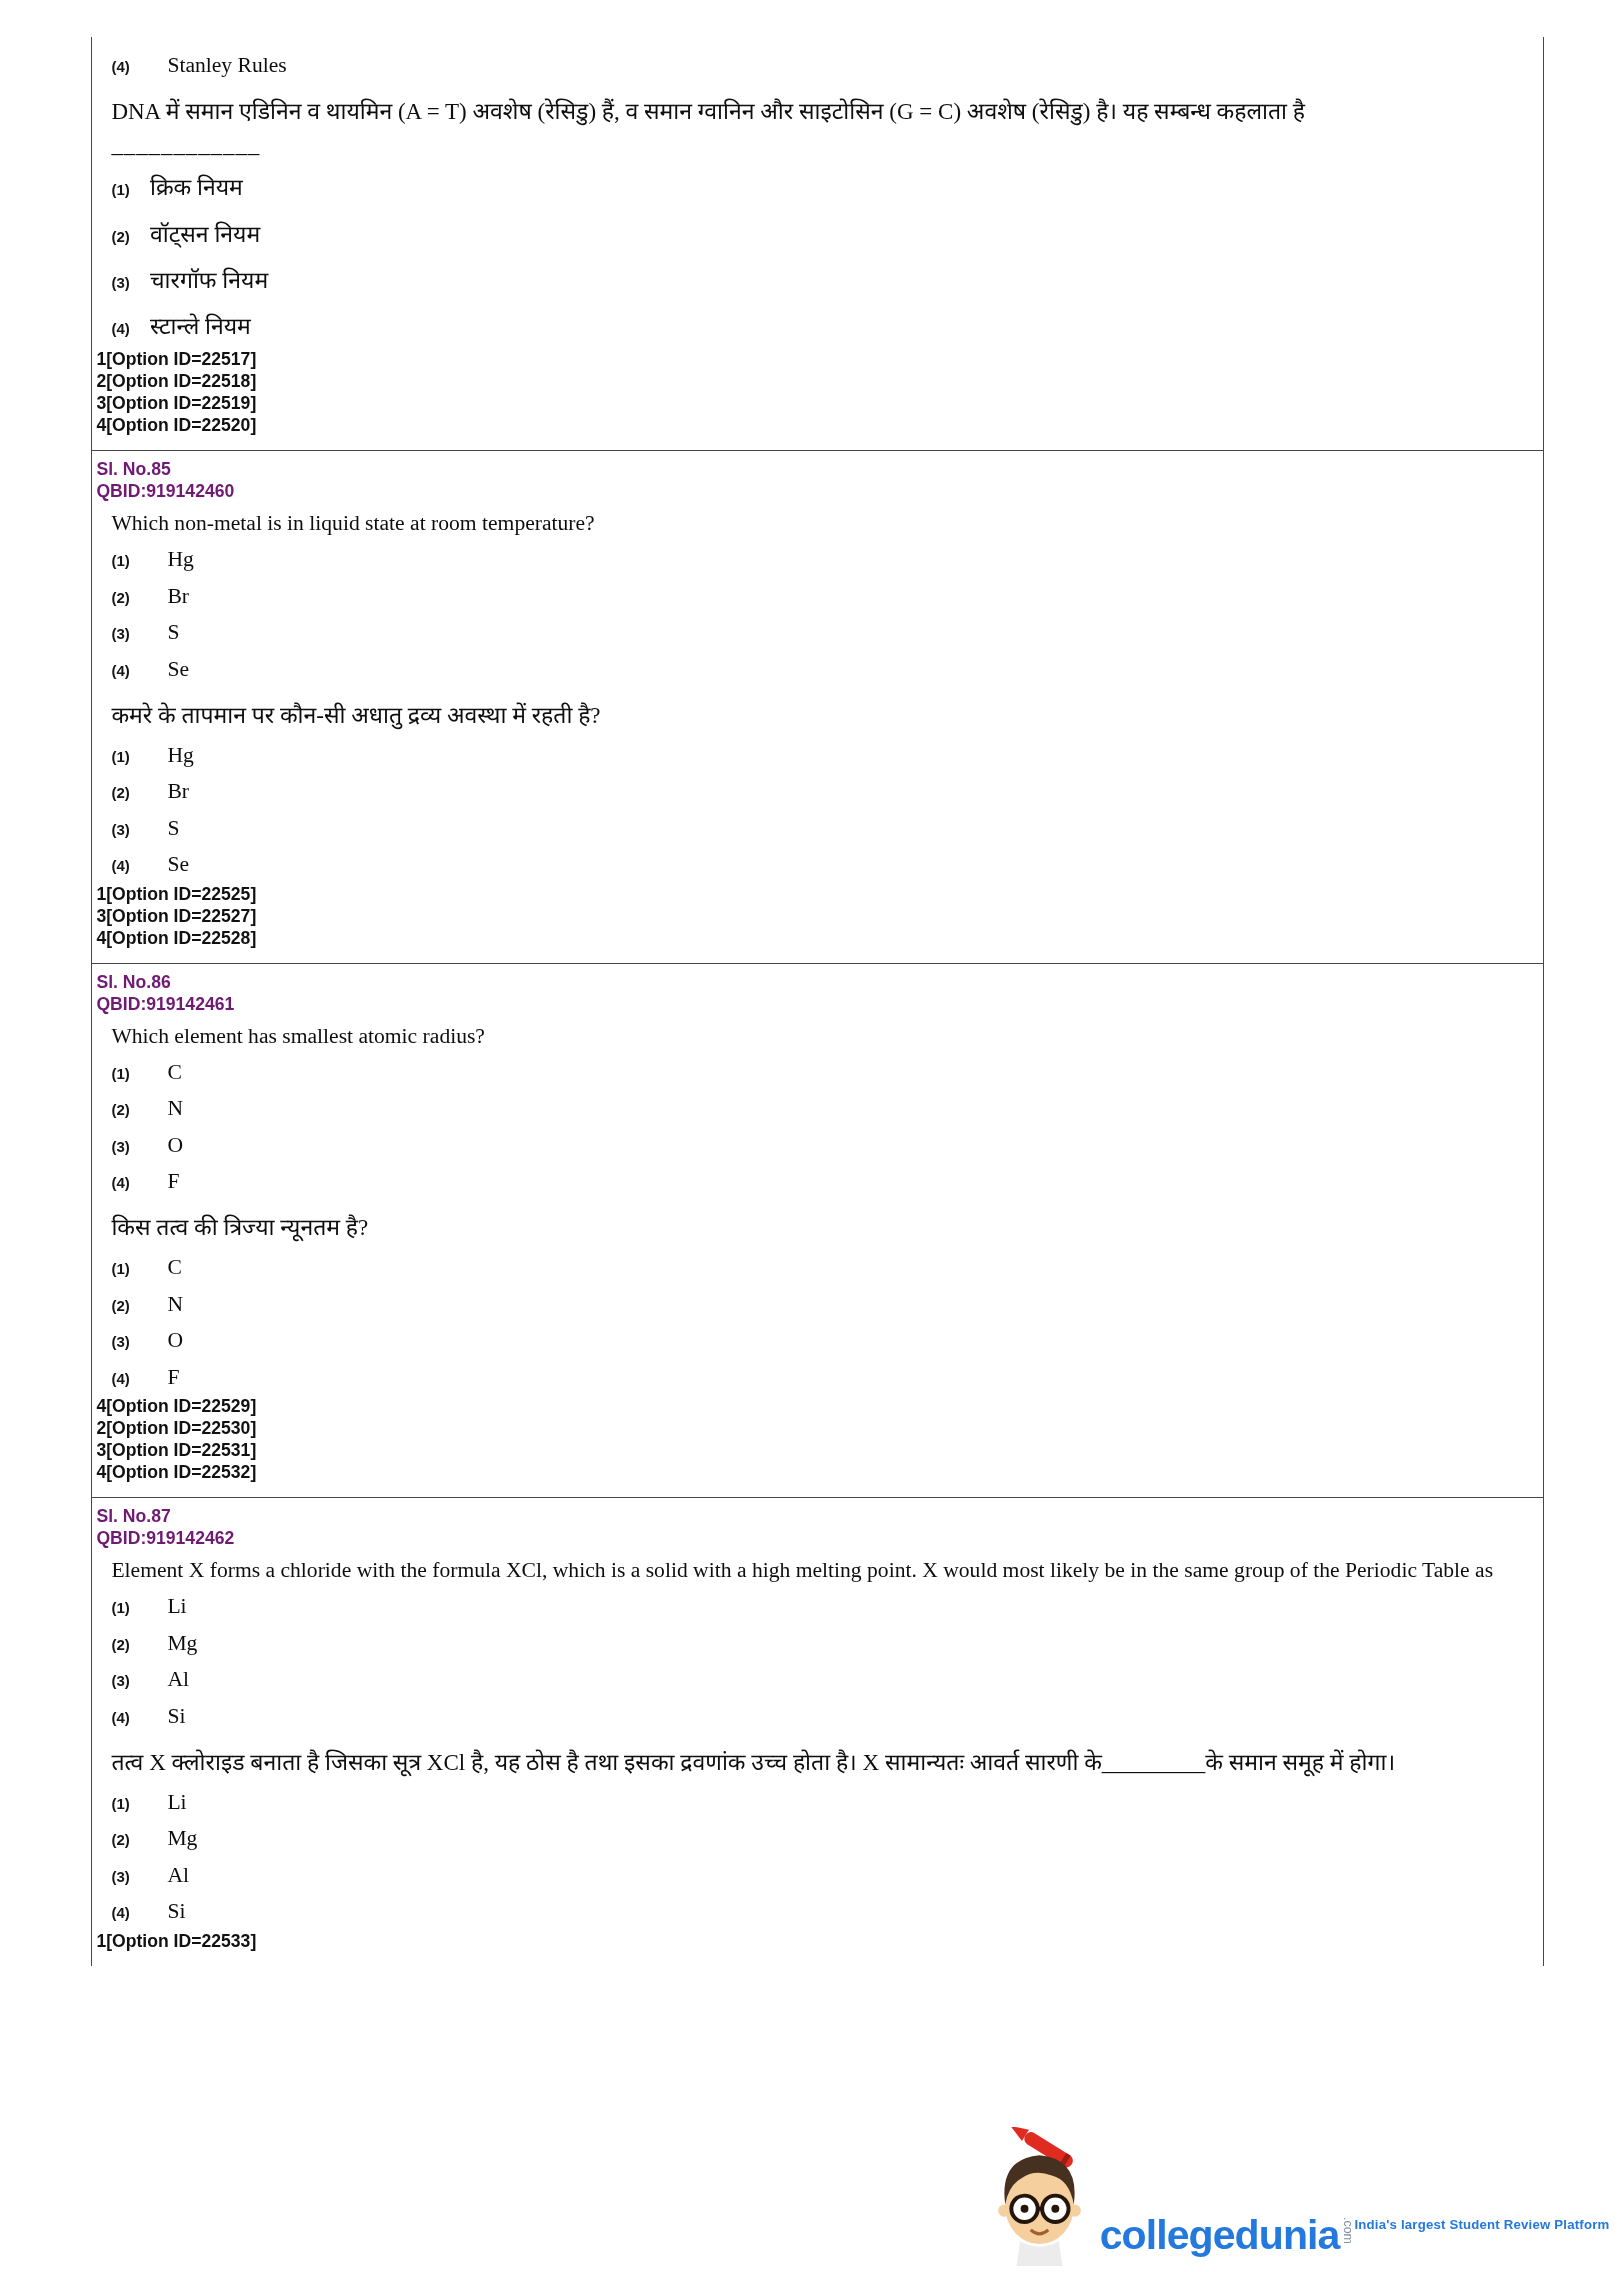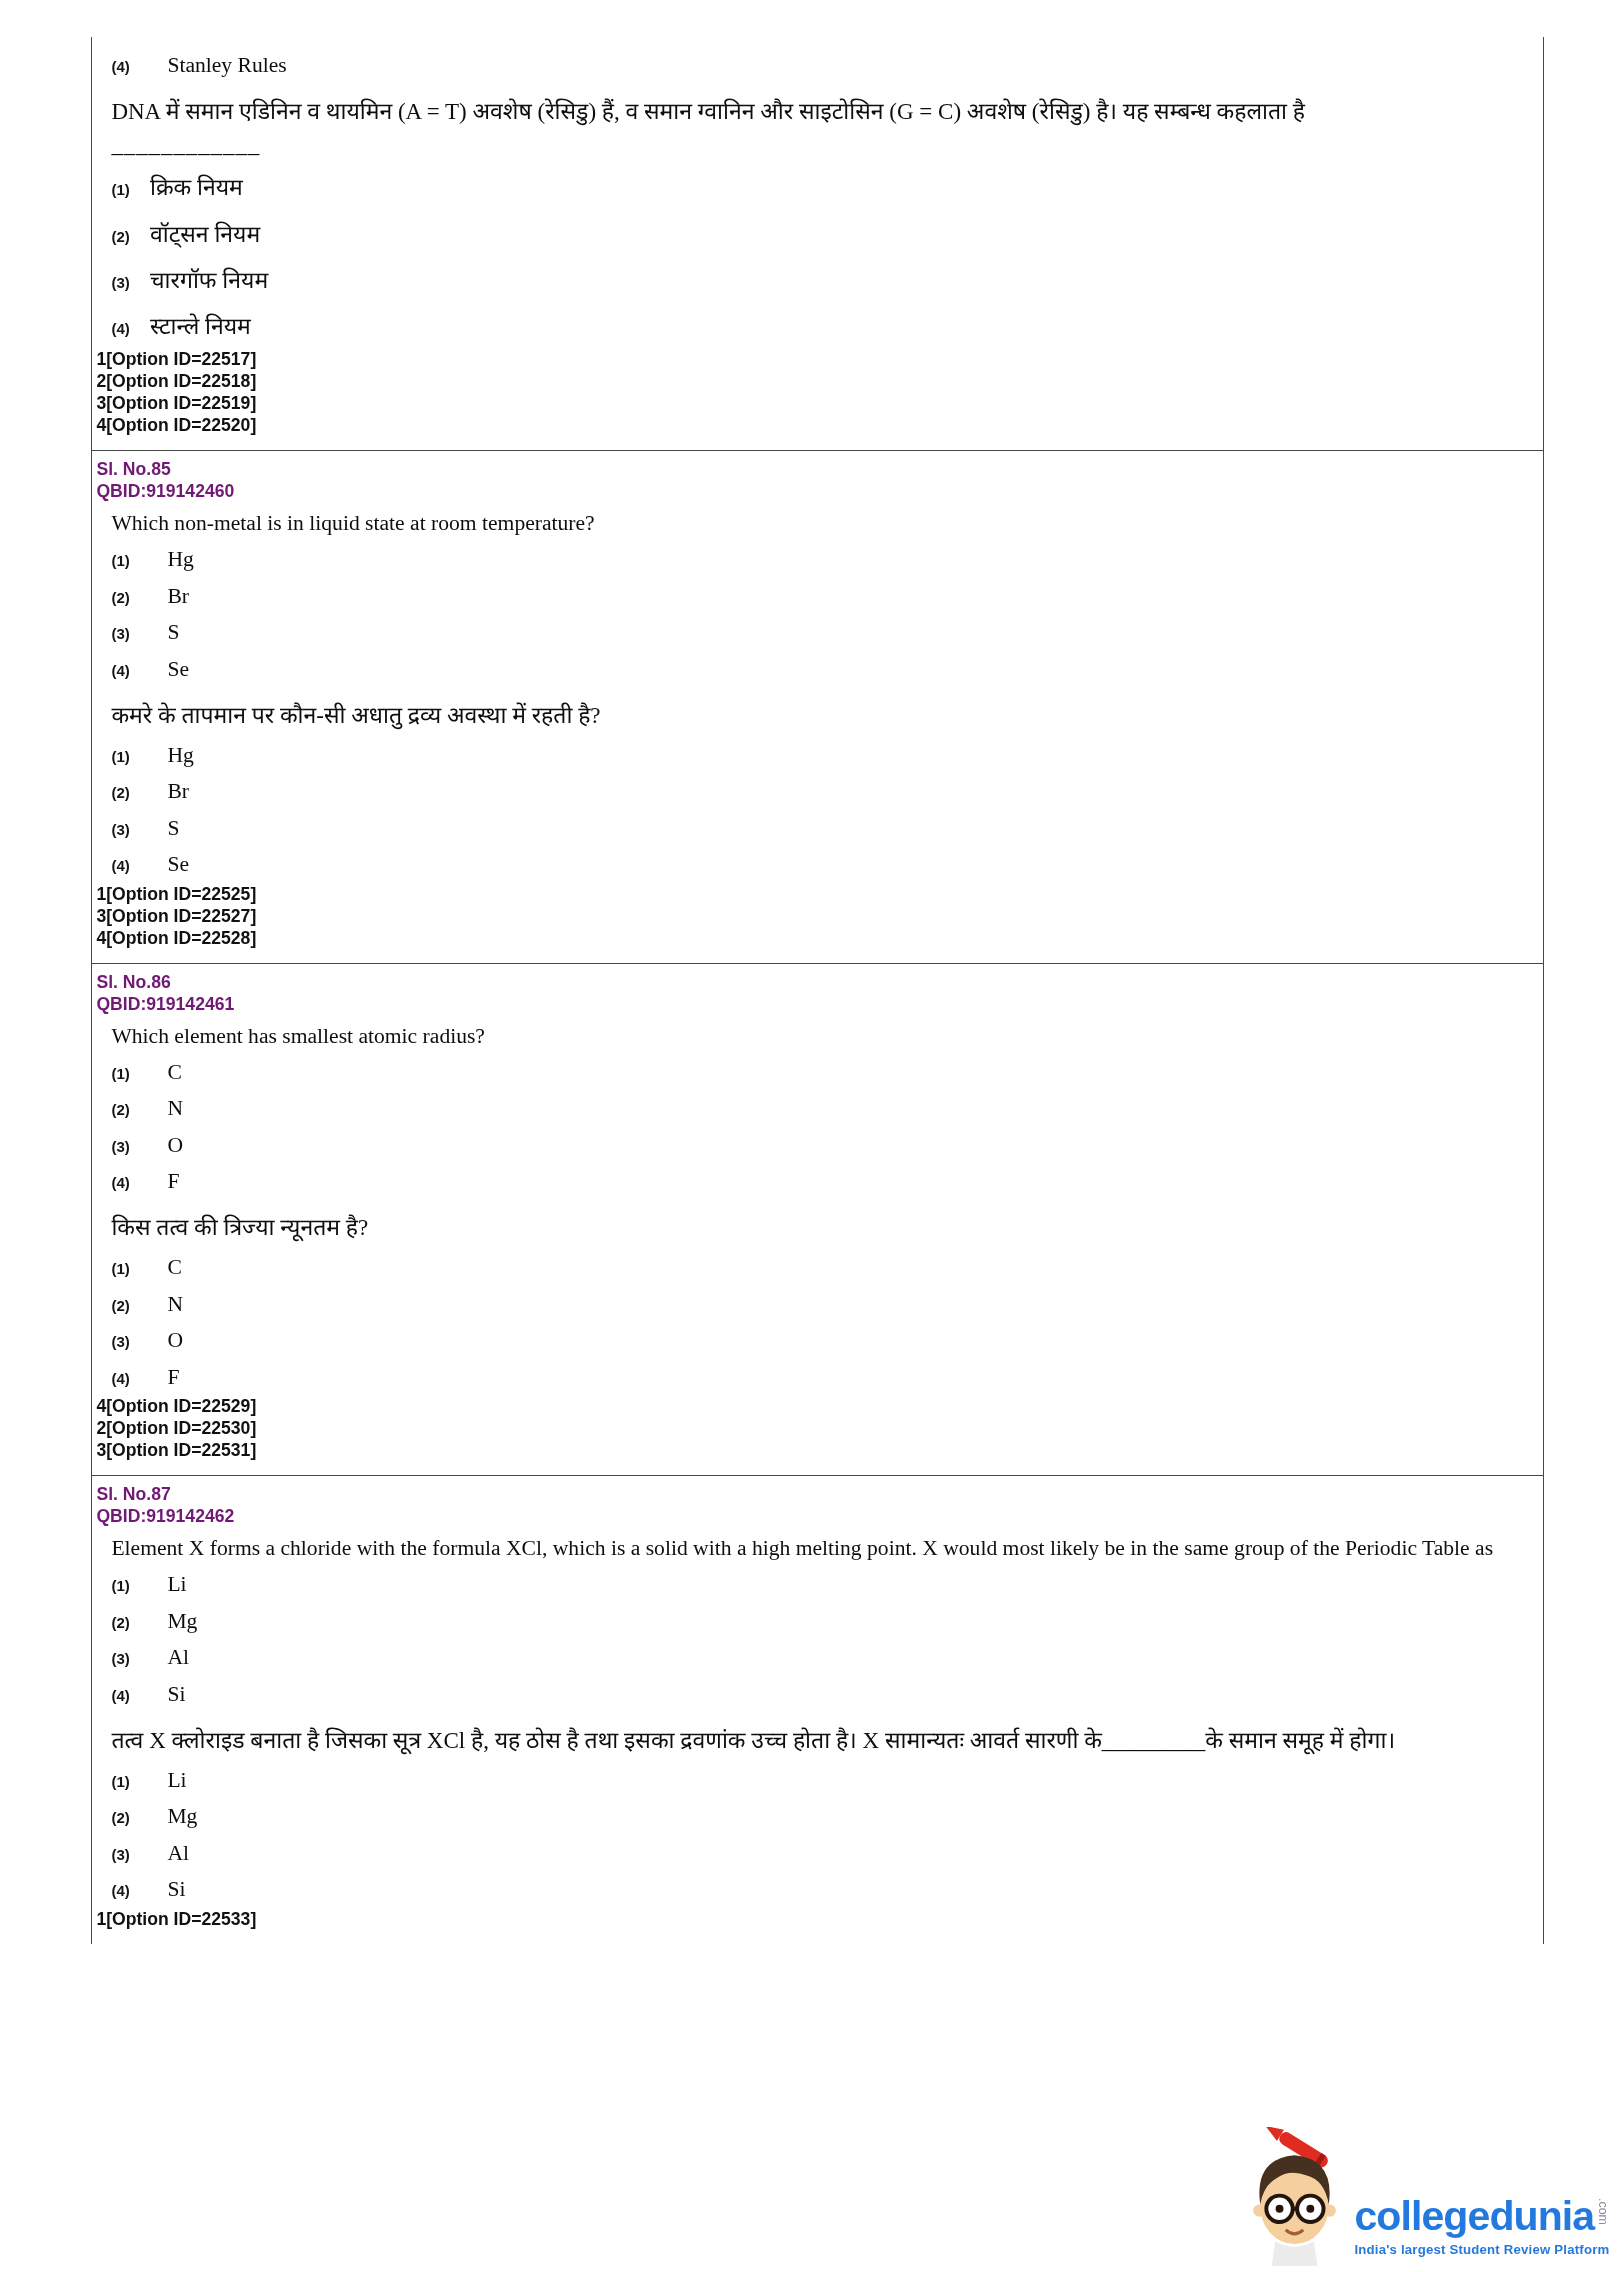--- a/index.html
+++ b/index.html
@@ -34,21 +34,21 @@
 
   .optids { margin-top:3px; }
   .optid-line {
     font-family:"Liberation Sans", sans-serif; font-weight:bold;
     font-size:17.6px; line-height:22px; color:#111;
   }
 
   
   .logo { position:absolute; right:10.6px; bottom:3.5px; display:flex; align-items:flex-end; gap:10.6px; }
   .mascot { display:block; }
-  .brand-col { display:flex; flex-direction:column; padding-bottom:12.4px; }
+  .brand-col { display:flex; padding-bottom:12.4px; }
   .brand-row { display:flex; align-items:flex-start; }
   .brand {
     font-family:"Liberation Sans", sans-serif; font-weight:bold;
     font-size:41px; line-height:44px; color:#2379dd; letter-spacing:-0.9px;
   }
   .dotcom {
     font-family:"Liberation Sans", sans-serif; font-size:12.4px; color:#7f8c9a;
     writing-mode:vertical-rl; line-height:12.4px; margin-left:2.6px; margin-top:3.5px;
   }
   .tagline {
@@ -170,20 +170,21 @@
       <span class="opt-val">O</span>
     </div>
     <div class="opt-row">
       <span class="opt-num">(4)</span>
       <span class="opt-val">F</span>
     </div>
     <div class="optids">
       <div class="optid-line">4[Option ID=22529]</div>
       <div class="optid-line">2[Option ID=22530]</div>
       <div class="optid-line">3[Option ID=22531]</div>
+      <div class="optid-line">4[Option ID=22532]</div>
     </div>
   </section>
 
   <section class="qblock">
     <div class="meta-line">Sl. No.87</div>
     <div class="meta-line">QBID:919142462</div>
     <p class="q-en">Element X forms a chloride with the formula XCl, which is a solid with a high melting point. X would most likely be in the same group of the Periodic Table as</p>
     <div class="opt-row">
       <span class="opt-num">(1)</span>
       <span class="opt-val">Li</span>

